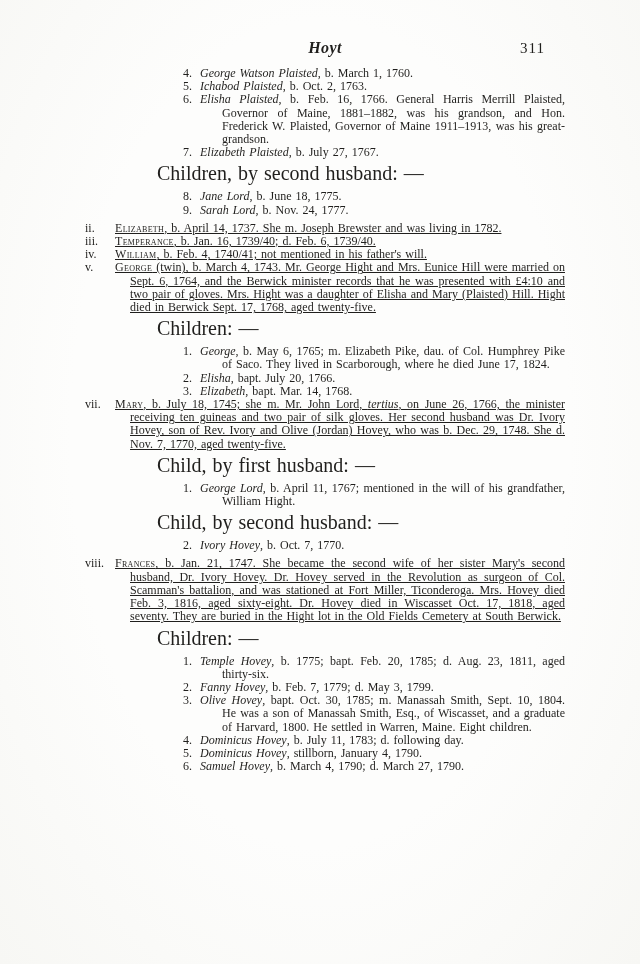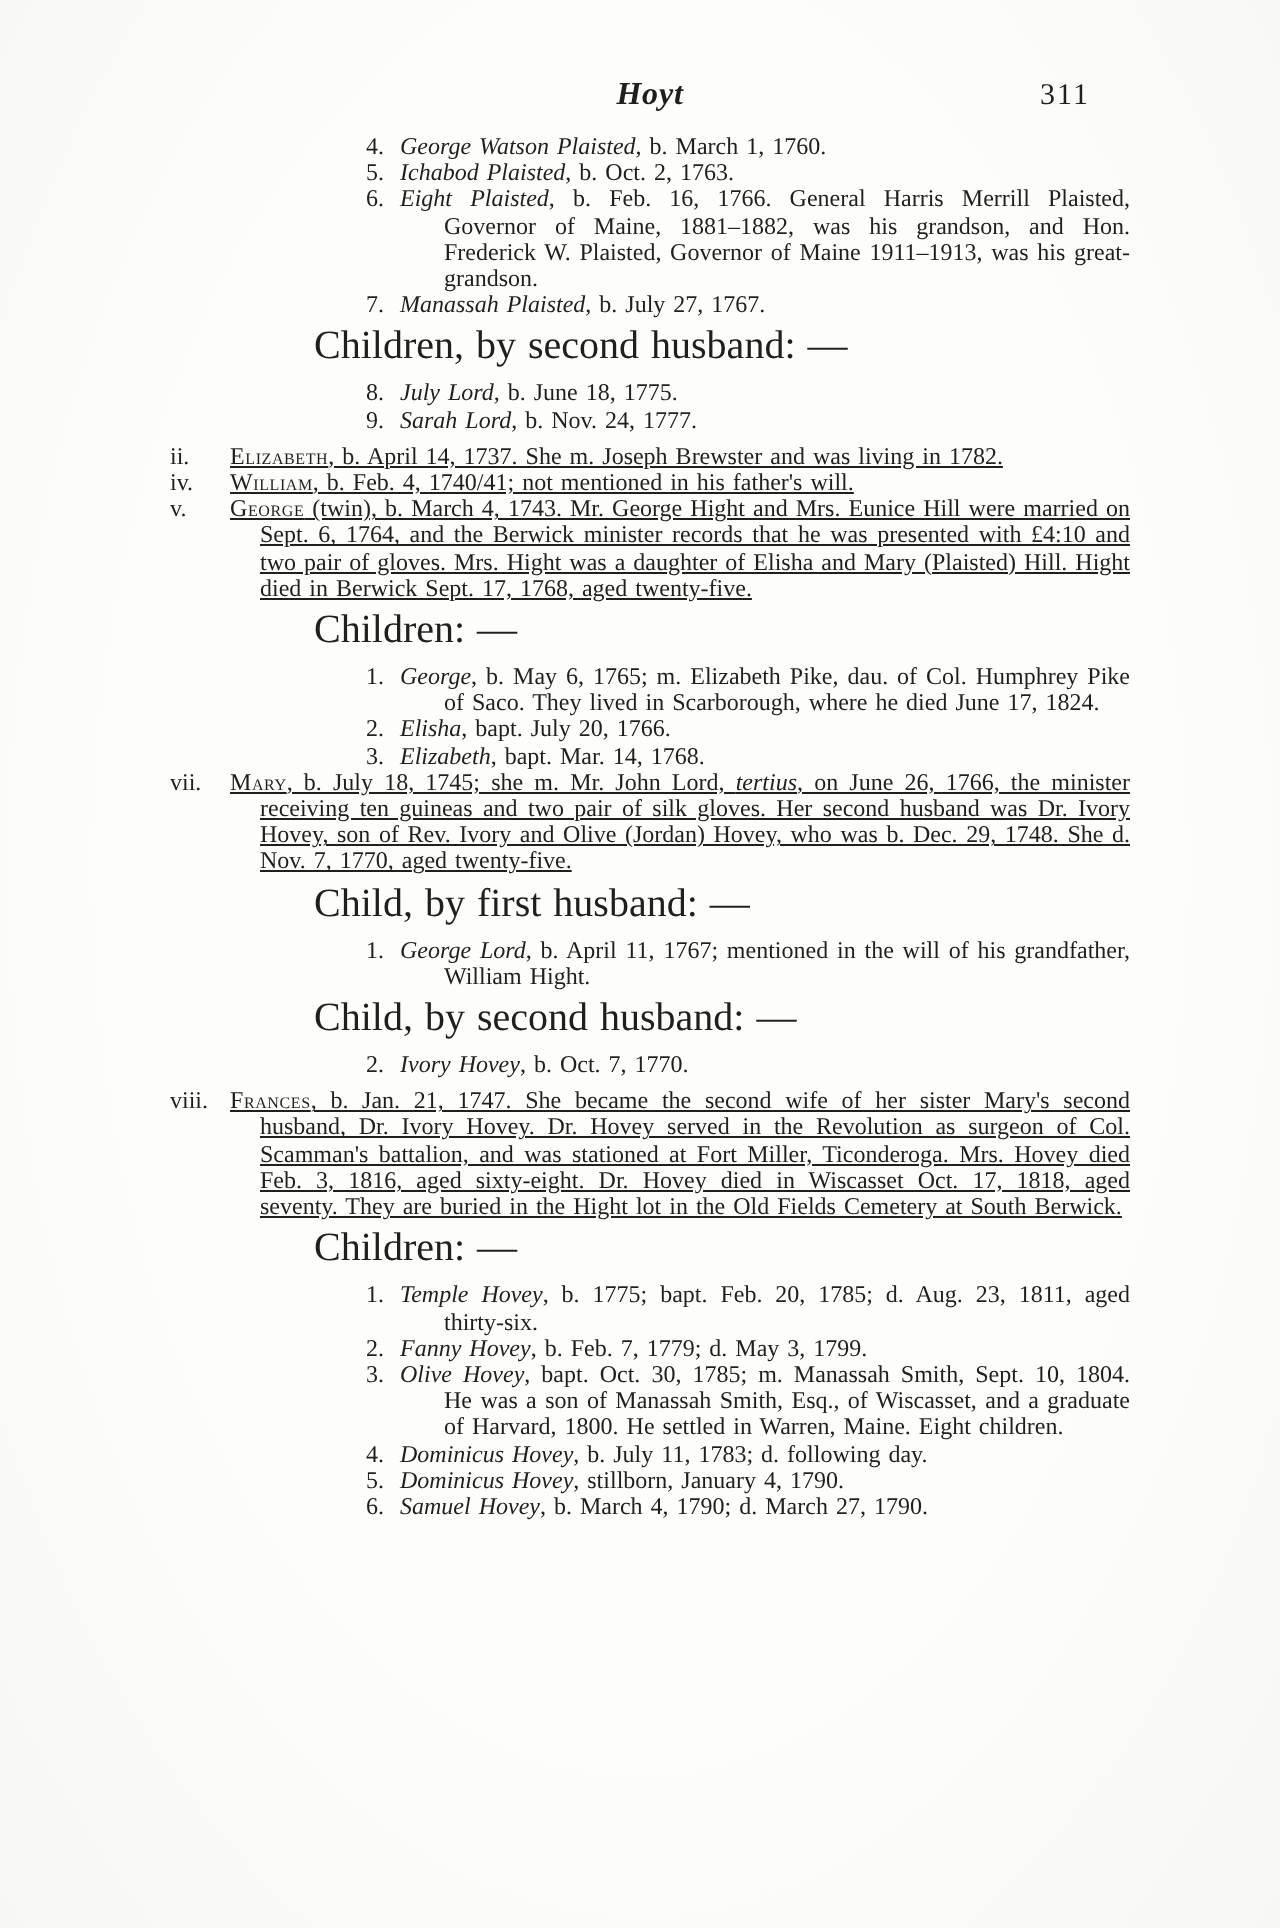--- a/index.html
+++ b/index.html
@@ -33,26 +33,27 @@
 <body>
 
 <div class="page">
   <div class="pagehead">
     <span class="running-title">Hoyt</span>
     <span class="page-number">311</span>
   </div>
   <div class="content">
       <div class="numbered"><span class="num">4.</span><span class="i">George Watson Plaisted</span><span class="r">, b. March 1, 1760.</span></div>
       <div class="numbered"><span class="num">5.</span><span class="i">Ichabod Plaisted</span><span class="r">, b. Oct. 2, 1763.</span></div>
-      <div class="numbered"><span class="num">6.</span><span class="i">Eight Plaisted</span><span class="r">, b. Feb. 16, 1766. General Harris Merrill Plaisted, Governor of Maine, 1881–1882, was his grandson, and Hon. Frederick W. Plaisted, Governor of Maine 1911–1913, was his great-grandson.</span></div>
-      <div class="numbered"><span class="num">7.</span><span class="i">Manassah Plaisted</span><span class="r">, b. July 27, 1767.</span></div>
+      <div class="numbered"><span class="num">6.</span><span class="i">Elisha Plaisted</span><span class="r">, b. Feb. 16, 1766. General Harris Merrill Plaisted, Governor of Maine, 1881–1882, was his grandson, and Hon. Frederick W. Plaisted, Governor of Maine 1911–1913, was his great-grandson.</span></div>
+      <div class="numbered"><span class="num">7.</span><span class="i">Elizabeth Plaisted</span><span class="r">, b. July 27, 1767.</span></div>
       <div class="heading">Children, by second husband: —</div>
-      <div class="numbered"><span class="num">8.</span><span class="i">July Lord</span><span class="r">, b. June 18, 1775.</span></div>
+      <div class="numbered"><span class="num">8.</span><span class="i">Jane Lord</span><span class="r">, b. June 18, 1775.</span></div>
       <div class="numbered"><span class="num">9.</span><span class="i">Sarah Lord</span><span class="r">, b. Nov. 24, 1777.</span></div>
       <div class="roman" style="margin-top: 5px;"><span class="num">ii.</span><span class="sc">Elizabeth</span><span class="r">, b. April 14, 1737. She m. Joseph Brewster and was living in 1782.</span></div>
+      <div class="roman"><span class="num">iii.</span><span class="sc">Temperance</span><span class="r">, b. Jan. 16, 1739/40; d. Feb. 6, 1739/40.</span></div>
       <div class="roman"><span class="num">iv.</span><span class="sc">William</span><span class="r">, b. Feb. 4, 1740/41; not mentioned in his father's will.</span></div>
       <div class="roman"><span class="num">v.</span><span class="sc">George</span><span class="r"> (twin), b. March 4, 1743. Mr. George Hight and Mrs. Eunice Hill were married on Sept. 6, 1764, and the Berwick minister records that he was presented with £4:10 and two pair of gloves. Mrs. Hight was a daughter of Elisha and Mary (Plaisted) Hill. Hight died in Berwick Sept. 17, 1768, aged twenty-five.</span></div>
       <div class="heading">Children: —</div>
       <div class="numbered"><span class="num">1.</span><span class="i">George</span><span class="r">, b. May 6, 1765; m. Elizabeth Pike, dau. of Col. Humphrey Pike of Saco. They lived in Scarborough, where he died June 17, 1824.</span></div>
       <div class="numbered"><span class="num">2.</span><span class="i">Elisha</span><span class="r">, bapt. July 20, 1766.</span></div>
       <div class="numbered"><span class="num">3.</span><span class="i">Elizabeth</span><span class="r">, bapt. Mar. 14, 1768.</span></div>
       <div class="roman"><span class="num">vii.</span><span class="sc">Mary</span><span class="r">, b. July 18, 1745; she m. Mr. John Lord, </span><span class="i">tertius</span><span class="r">, on June 26, 1766, the minister receiving ten guineas and two pair of silk gloves. Her second husband was Dr. Ivory Hovey, son of Rev. Ivory and Olive (Jordan) Hovey, who was b. Dec. 29, 1748. She d. Nov. 7, 1770, aged twenty-five.</span></div>
       <div class="heading">Child, by first husband: —</div>
       <div class="numbered"><span class="num">1.</span><span class="i">George Lord</span><span class="r">, b. April 11, 1767; mentioned in the will of his grandfather, William Hight.</span></div>
       <div class="heading">Child, by second husband: —</div>

